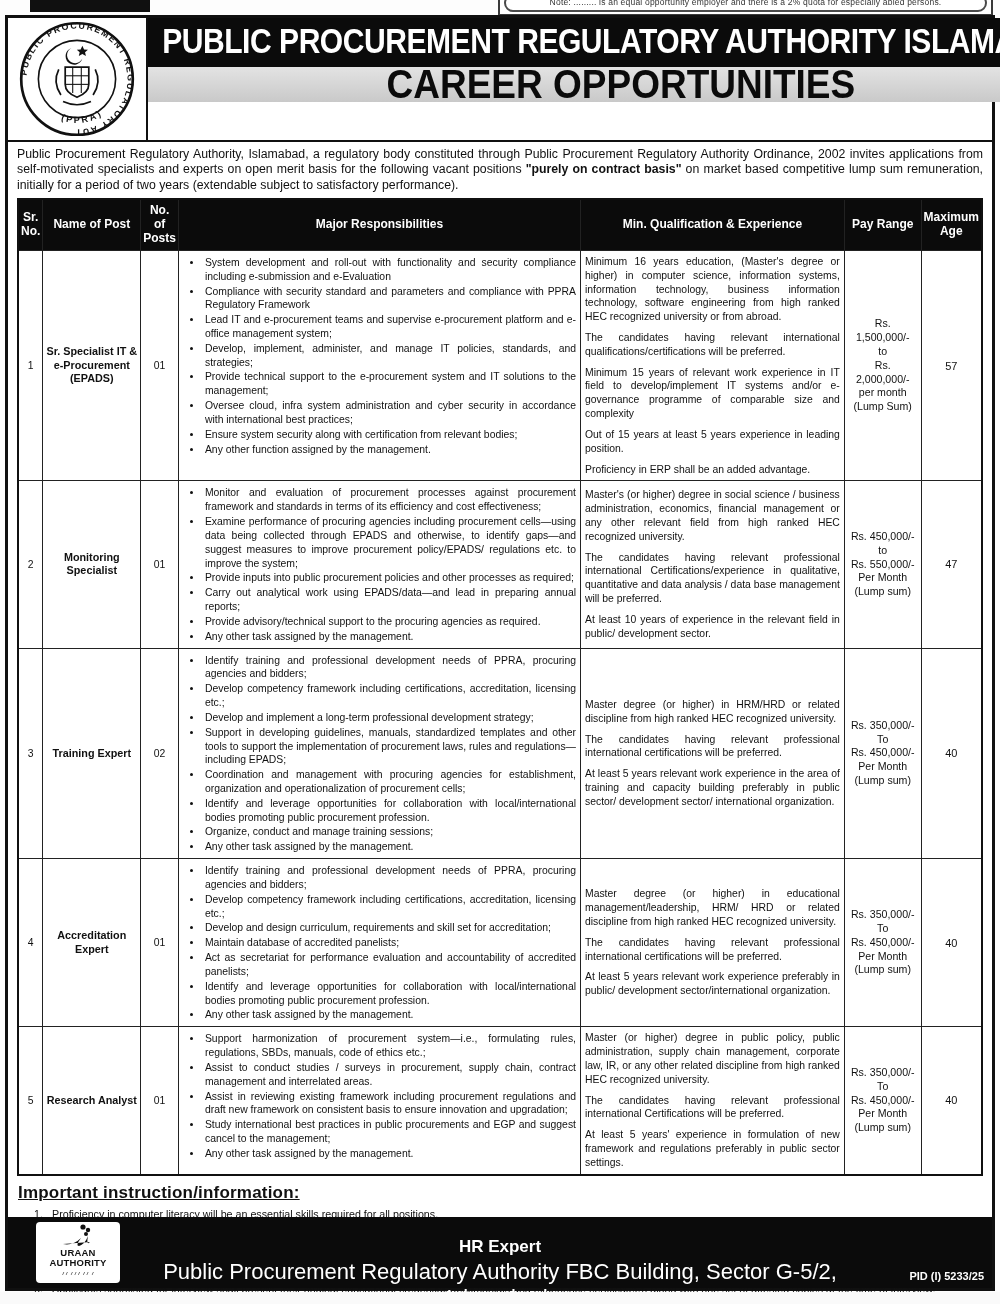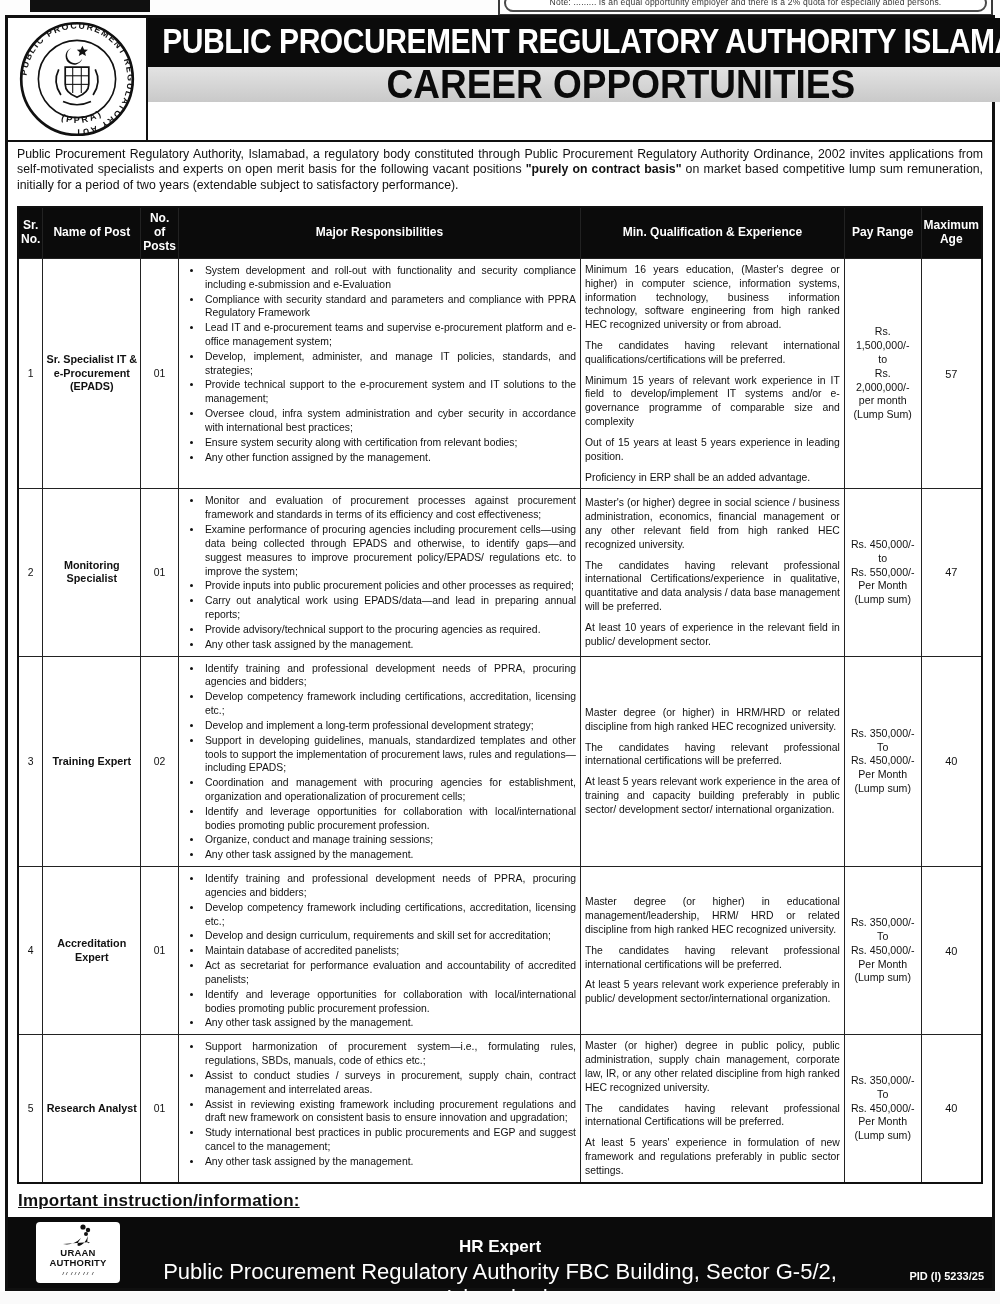--- a/index.html
+++ b/index.html
@@ -20,21 +20,21 @@
   
   .header { display: flex; border-bottom: 2px solid #101010; }
   .logo-box { flex: 0 0 140px; border-right: 2px solid #101010; background: #fff; display: flex; align-items: center; justify-content: center; padding: 2px; }
   .header-right { flex: 1; display: flex; flex-direction: column; }
   .org-title { height: 47px; background: #0b0b0b; color: #fff; display: flex; align-items: center; justify-content: center; }
   .org-title span { font-size: 31px; font-weight: bold; white-space: nowrap; letter-spacing: -0.5px; transform: scaleX(0.97) scaleY(1.12); }
   .banner { height: 37px; background: linear-gradient(#e3e3e3, #c9c9c9); border-top: 2px solid #0b0b0b; display: flex; align-items: center; justify-content: center; }
   .banner span { font-size: 37px; font-weight: bold; letter-spacing: 0px; color: #0b0b0b; transform: scaleY(1.08); }
 
   
-  .intro { padding: 5px 9px 12px 9px; font-size: 12.3px; line-height: 1.26; text-align: justify; }
+  .intro { padding: 5px 9px 4px 9px; font-size: 12.3px; line-height: 1.26; text-align: justify; }
   .intro b { font-weight: bold; }
 
   
   table { border-collapse: collapse; margin: 1px 9px 0 9px; width: calc(100% - 18px); border: 2px solid #101010; }
   th { background: #0b0b0b; color: #fff; font-size: 12px; font-weight: bold; padding: 4px 2px; white-space: pre-line; line-height: 1.15; vertical-align: middle; }
   td { border: 1px solid #222; font-size: 10.4px; vertical-align: middle; }
   th { border: 1px solid #222; }
   td.c-sr { text-align: center; width: 2.4%; }
   td.c-post { text-align: center; font-weight: bold; font-size: 10.8px; width: 10.2%; padding: 2px; line-height: 1.25; }
   td.c-count { text-align: center; width: 3.9%; }

